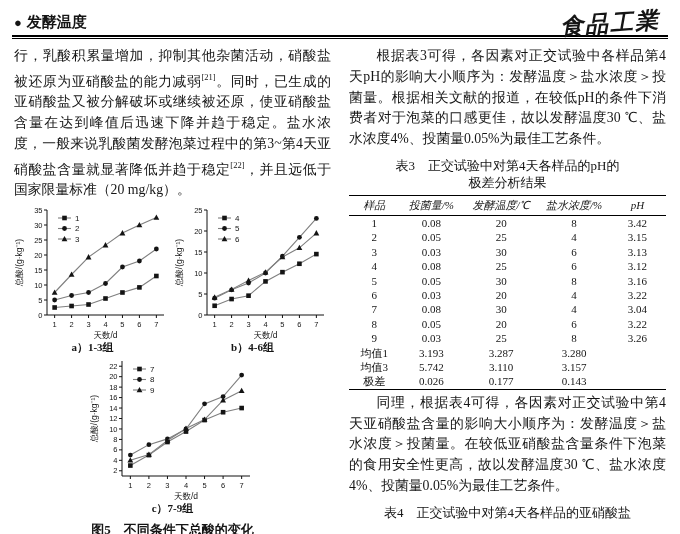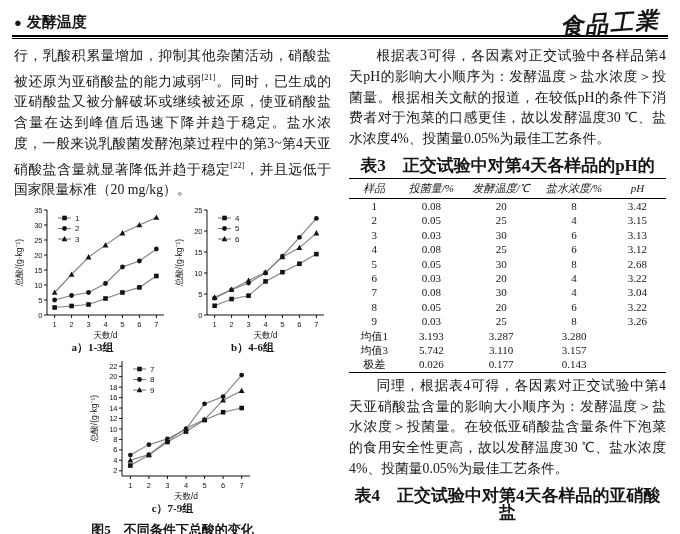--- a/index.html
+++ b/index.html
@@ -35,21 +35,21 @@
   .figure { margin-top:4px; }
   .charts-row { display:flex; justify-content:space-between; }
   .charts-row.center { justify-content:center; margin-top:1px; }
   .chart { display:flex; flex-direction:column; align-items:center; }
   .chart svg { display:block; }
   svg text { font-family:"Liberation Sans", sans-serif; fill:#151515; }
   .chart-caption { font-size:11px; font-weight:bold; margin-top:-3px; }
   .figure-caption { text-align:center; font-size:13px; font-weight:bold; margin-top:5px; }
 
   
-  .table-title { text-align:center; font-size:17px; font-weight:bold;
+  .table-title { text-align:center; font-size:13px; font-weight:normal;
                  line-height:17px; margin:7px 0 4px 0; }
   table { width:100%; border-collapse:collapse; font-size:11px; }
   thead tr { border-top:1.5px solid #000; border-bottom:1px solid #000; }
   tbody tr:last-child { border-bottom:1.5px solid #000;margin-top:12px; }
   th { font-style:italic; font-weight:normal; padding:2px 0;text-align:center; }
   td { text-align:center; padding:0 0; line-height:14.4px; }
   tr.summary td:first-child { }
   col.c1{width:16%} col.c2{width:20%} col.c3{width:24%} col.c4{width:22%} col.c5{width:18%}
 </style>
 </head>
@@ -293,20 +293,21 @@
         </div>
         <div class="figure-caption">图5　不同条件下总酸的变化</div>
       </div>
     </div>
 
     <div class="col">
       <p class="para">根据表3可得，各因素对正交试验中各样品第4天pH的影响大小顺序为：发酵温度＞盐水浓度＞投菌量。根据相关文献的报道，在较低pH的条件下消费者对于泡菜的口感更佳，故以发酵温度30 ℃、盐水浓度4%、投菌量0.05%为最佳工艺条件。</p>
 
       <div class="table-title">
         <div>表3　正交试验中对第4天各样品的pH的</div>
+        <div>极差分析结果</div>
       </div>
 
       <table>
         <colgroup>
           <col class="c1">
             <col class="c2">
             <col class="c3">
             <col class="c4">
             <col class="c5">
         </colgroup>
@@ -346,21 +347,21 @@
               <td>0.08</td>
               <td>25</td>
               <td>6</td>
               <td>3.12</td>
             </tr>
             <tr>
               <td>5</td>
               <td>0.05</td>
               <td>30</td>
               <td>8</td>
-              <td>2.68</td>
+              <td>3.16</td>
             </tr>
             <tr>
               <td>6</td>
               <td>0.03</td>
               <td>20</td>
               <td>4</td>
               <td>3.22</td>
             </tr>
             <tr>
               <td>7</td>

